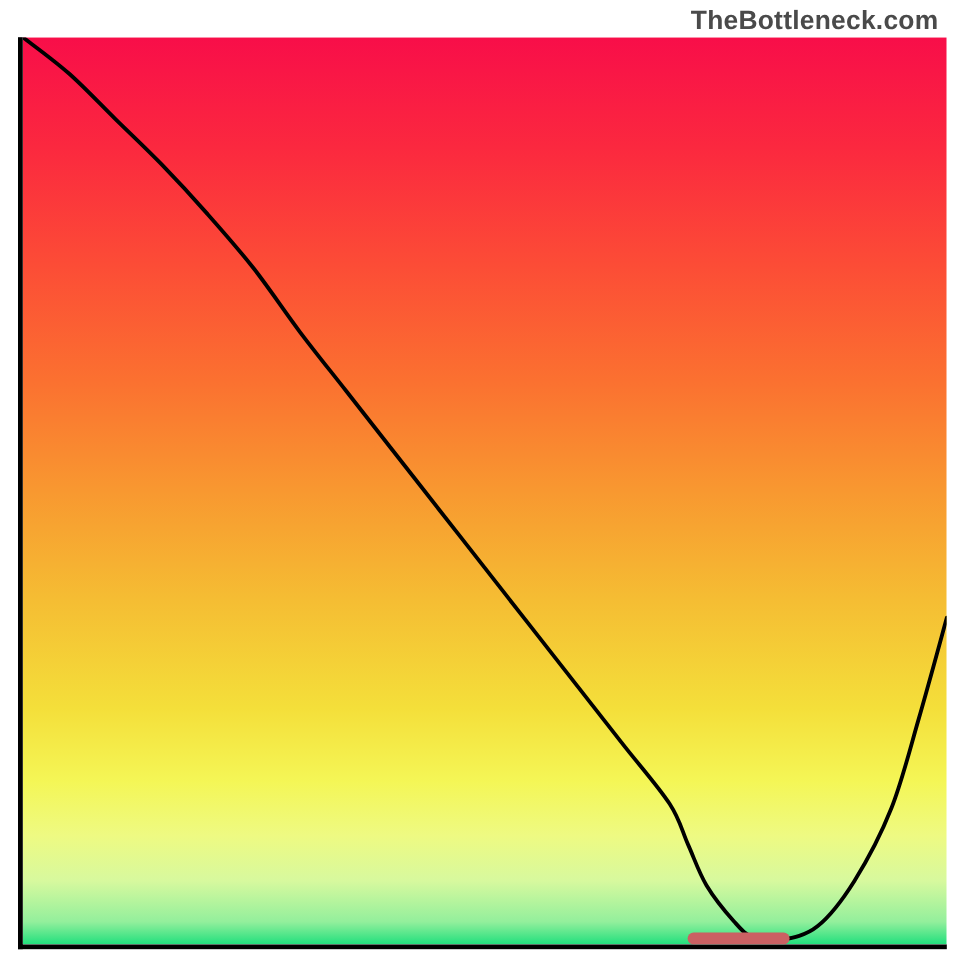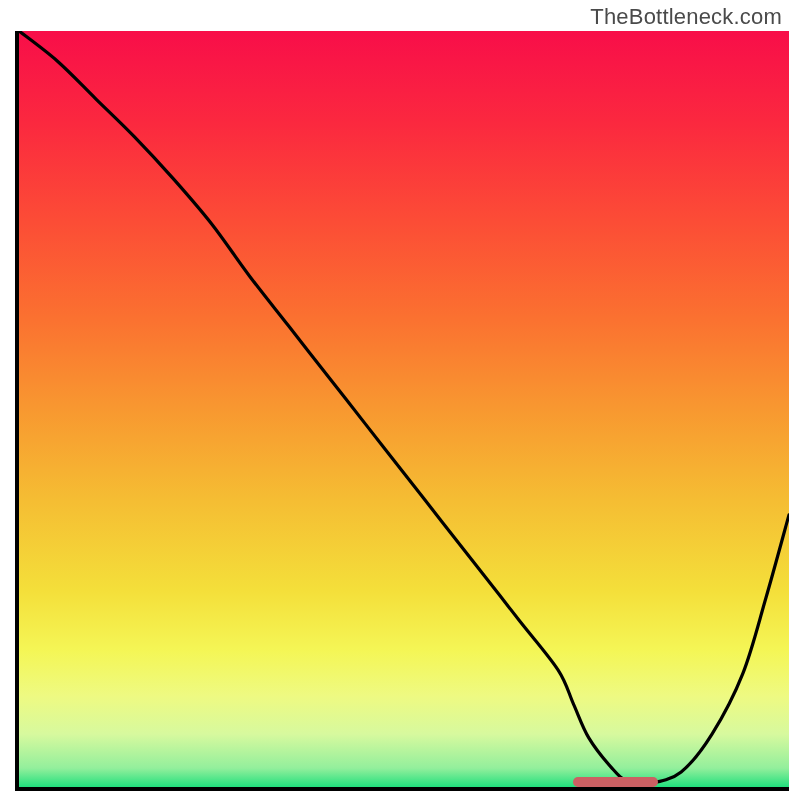--- a/index.html
+++ b/index.html
@@ -14,21 +14,21 @@
     position: relative;
     width: 800px;
     height: 800px;
     box-sizing: border-box;
   }
   .watermark {
     position: absolute;
     top: 4px;
     right: 18px;
     font-size: 22px;
-    font-weight: 400;
+    font-weight: 700;
     color: #4a4a4a;
     letter-spacing: 0.2px;
   }
   .plot {
     position: absolute;
     left: 15px;
     top: 31px;
     width: 770px;
     height: 756px;
     border-left: 4px solid #000;

